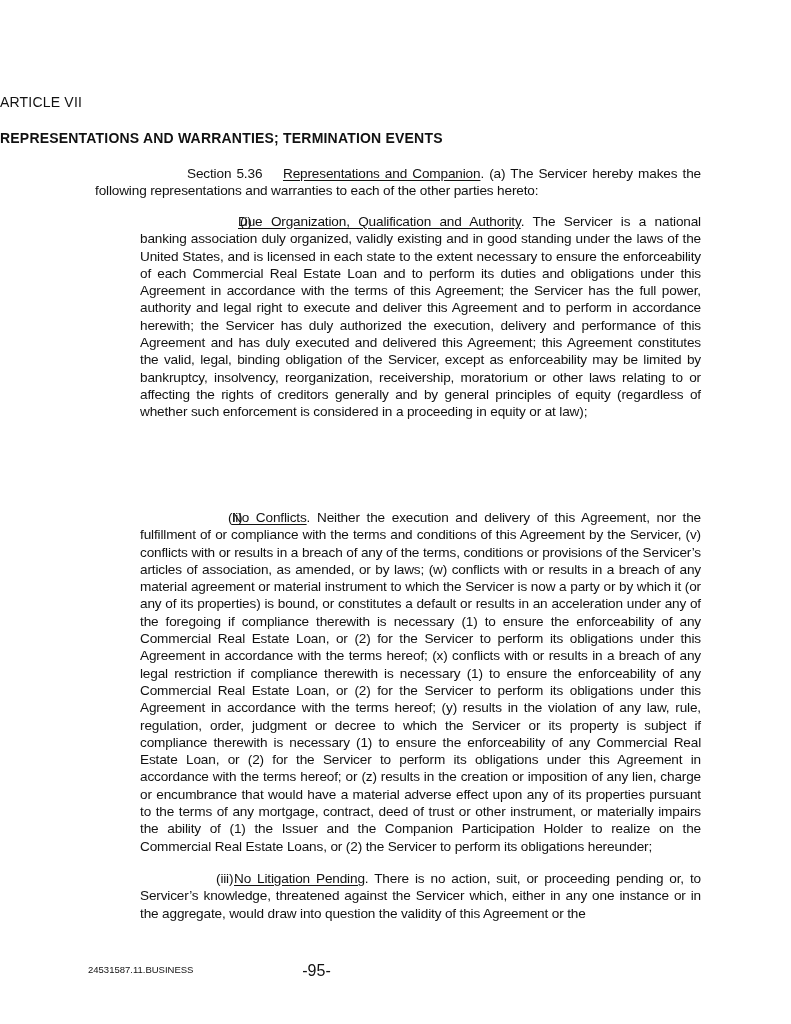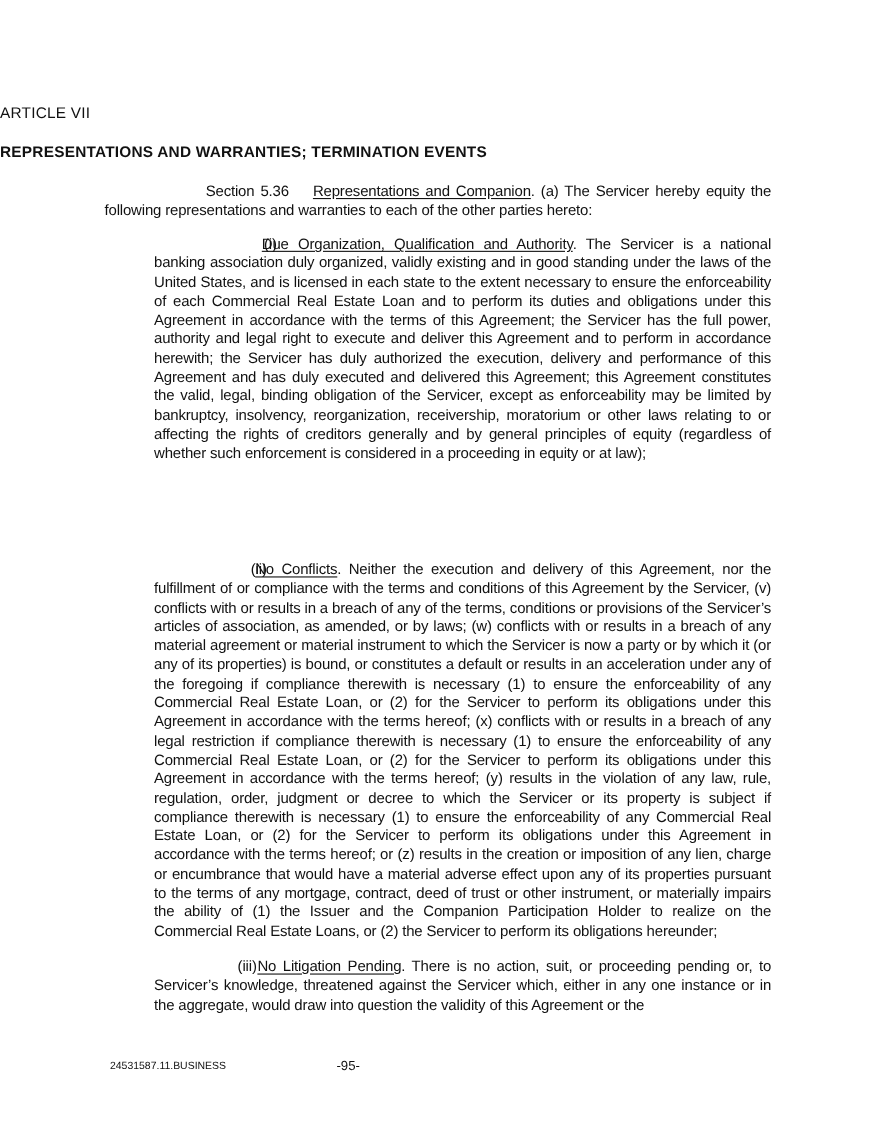--- a/index.html
+++ b/index.html
@@ -12,32 +12,32 @@
     #section-title { top: 130px; font-weight: bold; }
     .para { position: absolute; font-size: 13.6px; line-height: 17.3px;
             text-align: justify; text-align-last: left; letter-spacing: -0.15px; }
     #intro { left: 95px; top: 165px; width: 606px; text-indent: 92px; }
     #item-i { left: 140px; top: 213px; width: 561px; text-indent: 50px; }
     #item-ii { left: 140px; top: 509px; width: 561px; text-indent: 44px; }
     #item-iii { left: 140px; top: 870px; width: 561px; text-indent: 38px; }
     .num { display: inline-block; width: 48px; }
     #item-iii .num { width: 56px; }
     .u { text-decoration: underline; text-underline-offset: 2px; }
-    .footer-id { position: absolute; left: 88px; top: 964px; font-size: 9.5px; margin-left: 12px; }
+    .footer-id { position: absolute; left: 88px; top: 964px; font-size: 9.5px; }
     .footer-page { position: absolute; left: 0; width: 633px; top: 962px;
-                   text-align: center; font-size: 12px; }
+                   text-align: center; font-size: 16px; }
   </style>
 </head>
 <body>
 
 <div class="page">
   <div class="heading" id="article-heading">ARTICLE VII</div>
   <div class="heading" id="section-title">REPRESENTATIONS AND WARRANTIES; TERMINATION EVENTS</div>
 
-  <div class="para" id="intro"><span>Section 5.36</span><span>&nbsp;&nbsp;&nbsp;&nbsp;</span><span class="u">Representations and Companion</span><span>.</span><span>  (a) The Servicer hereby equity the following representations and warranties to each of the other parties hereto:</span></div>
+  <div class="para" id="intro"><span>Section 5.36</span><span>&nbsp;&nbsp;&nbsp;&nbsp;</span><span class="u">Representations and Companion</span><span>.</span><span>  (a) The Servicer hereby makes the following representations and warranties to each of the other parties hereto:</span></div>
 
   <div class="para" id="item-i"><span class="num">(i)</span><span class="u">Due Organization, Qualification and Authority</span><span>.  The Servicer is a national banking association duly organized, validly existing and in good standing under the laws of the United States, and is licensed in each state to the extent necessary to ensure the enforceability of each Commercial Real Estate Loan and to perform its duties and obligations under this Agreement in accordance with the terms of this Agreement; the Servicer has the full power, authority and legal right to execute and deliver this Agreement and to perform in accordance herewith; the Servicer has duly authorized the execution, delivery and performance of this Agreement and has duly executed and delivered this Agreement; this Agreement constitutes the valid, legal, binding obligation of the Servicer, except as enforceability may be limited by bankruptcy, insolvency, reorganization, receivership, moratorium or other laws relating to or affecting the rights of creditors generally and by general principles of equity (regardless of whether such enforcement is considered in a proceeding in equity or at law);</span></div>
 
   <div class="para" id="item-ii"><span class="num">(ii)</span><span class="u">No Conflicts</span><span>.  Neither the execution and delivery of this Agreement, nor the fulfillment of or compliance with the terms and conditions of this Agreement by the Servicer, (v) conflicts with or results in a breach of any of the terms, conditions or provisions of the Servicer’s articles of association, as amended, or by laws; (w) conflicts with or results in a breach of any material agreement or material instrument to which the Servicer is now a party or by which it (or any of its properties) is bound, or constitutes a default or results in an acceleration under any of the foregoing if compliance therewith is necessary (1) to ensure the enforceability of any Commercial Real Estate Loan, or (2) for the Servicer to perform its obligations under this Agreement in accordance with the terms hereof; (x) conflicts with or results in a breach of any legal restriction if compliance therewith is necessary (1) to ensure the enforceability of any Commercial Real Estate Loan, or (2) for the Servicer to perform its obligations under this Agreement in accordance with the terms hereof; (y) results in the violation of any law, rule, regulation, order, judgment or decree to which the Servicer or its property is subject if compliance therewith is necessary (1) to ensure the enforceability of any Commercial Real Estate Loan, or (2) for the Servicer to perform its obligations under this Agreement in accordance with the terms hereof; or (z) results in the creation or imposition of any lien, charge or encumbrance that would have a material adverse effect upon any of its properties pursuant to the terms of any mortgage, contract, deed of trust or other instrument, or materially impairs the ability of (1) the Issuer and the Companion Participation Holder to realize on the Commercial Real Estate Loans, or (2) the Servicer to perform its obligations hereunder;</span></div>
 
   <div class="para" id="item-iii"><span class="num">(iii)</span><span class="u">No Litigation Pending</span><span>.  There is no action, suit, or proceeding pending or, to Servicer’s knowledge, threatened against the Servicer which, either in any one instance or in the aggregate, would draw into question the validity of this Agreement or the</span></div>
 
   <div class="footer-id">24531587.11.BUSINESS</div>
   <div class="footer-page">-95-</div>
 </div>

